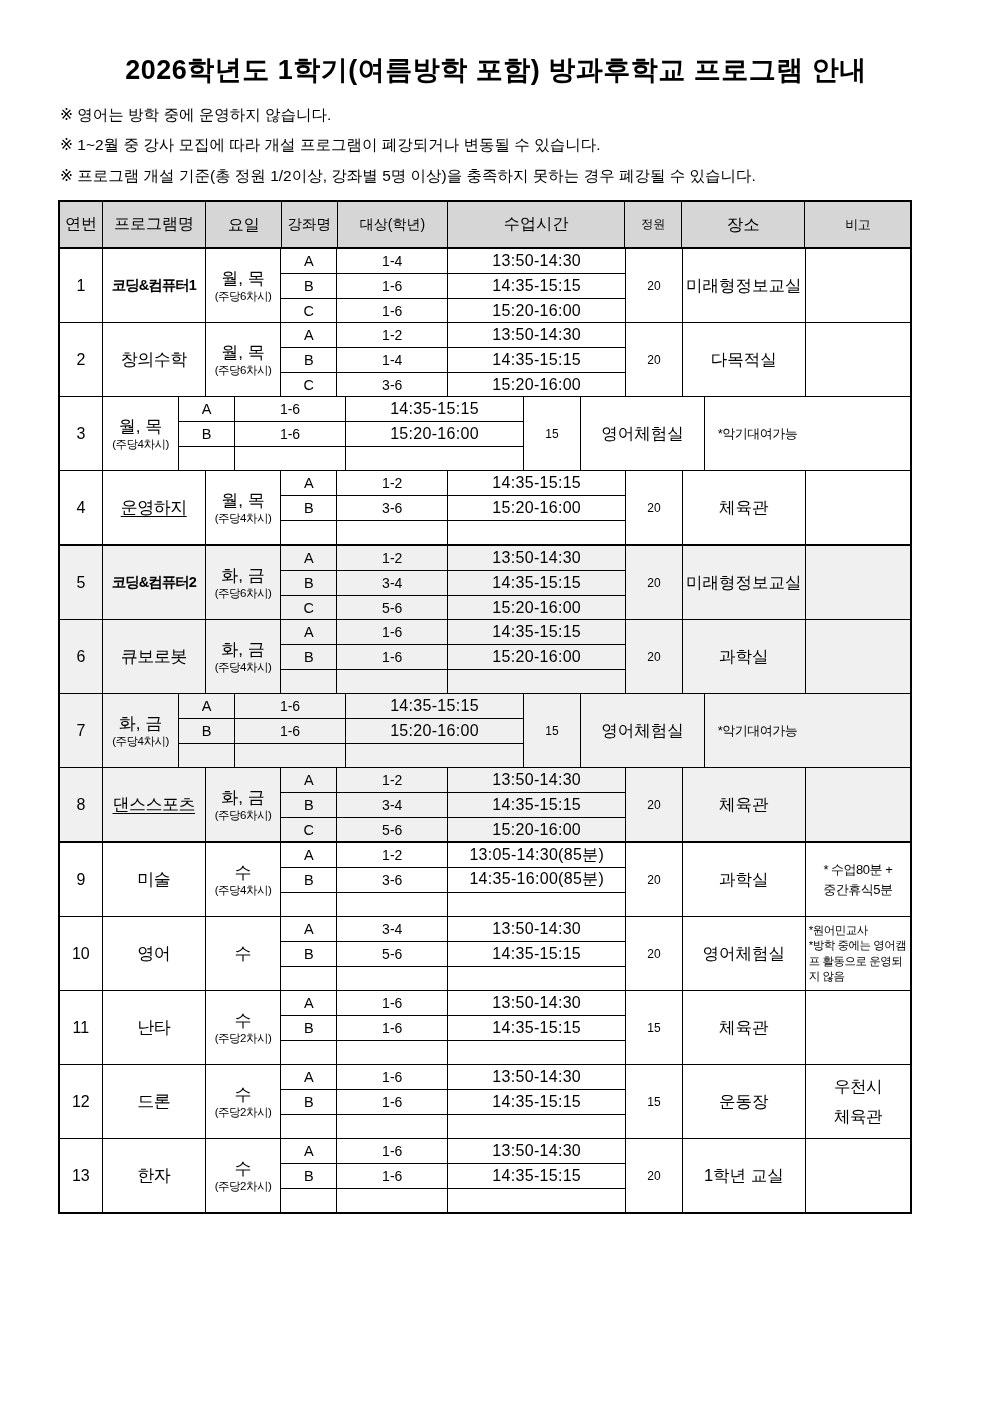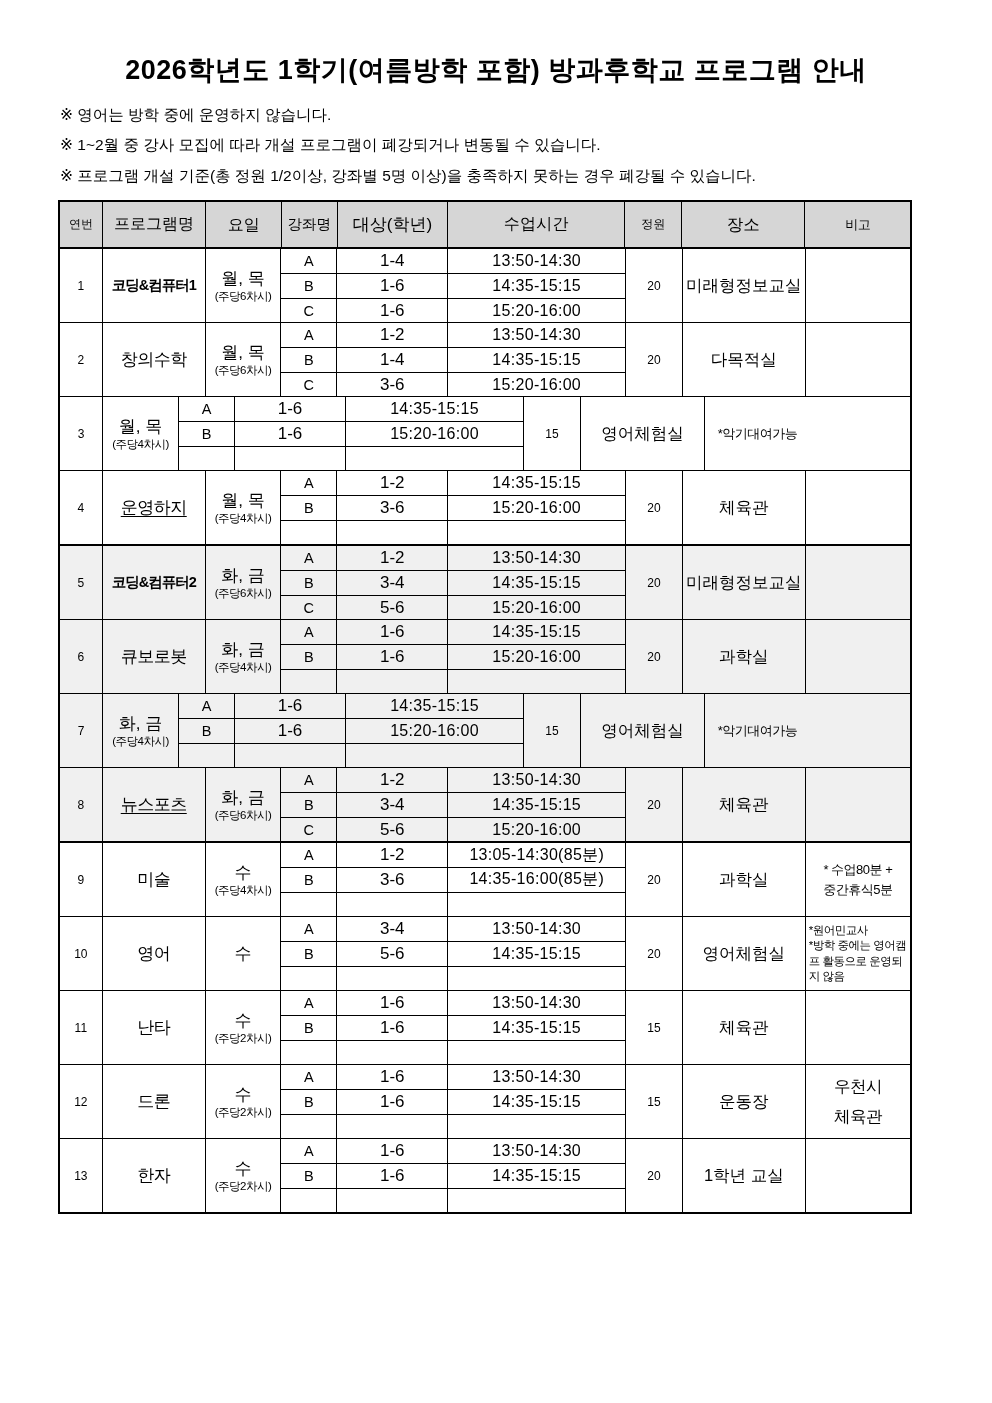--- a/index.html
+++ b/index.html
@@ -38,36 +38,36 @@
   .c-time{width:178px;}
   .c-cap{width:57px;}
   .c-place{width:124px;font-size:16.5px;}
   .c-note{width:105px;border-right:none;}
 
   .prow{display:flex;height:73px;border-top:1px solid #000;}
   .prow:first-child{border-top:none;}
   .prow.group-start{border-top:2px solid #000;}
   .prow.shaded{background:#f0f0f0;}
 
-  .c-no{font-size:12px;}
+  .c-no{font-size:16px;}
   .name-text{font-size:17px;letter-spacing:-0.5px;}
   .name-text.compact{font-size:14.5px;letter-spacing:-1px;}
   .name-text.bold{font-weight:bold;}
   .name-text.underline{text-decoration:underline;text-underline-offset:3px;}
 
   .c-day{flex-direction:column;line-height:1.25;}
   .day-main{font-size:17px;}
   .day-sub{font-size:11.5px;letter-spacing:-0.5px;}
 
   .subblock{display:flex;flex-direction:column;width:345px;}
   .subrow{flex:1;display:flex;border-top:1px solid #000;}
   .subrow:first-child{border-top:none;}
   .subrow .cell{height:100%;}
   .c-cls{font-size:14.5px;}
-  .c-grade{font-size:17px;text-align:right;}
+  .c-grade{font-size:14px;text-align:right;}
   .c-time{font-size:16px;letter-spacing:0.3px;}
 
   .c-cap{font-size:12px;}
   .c-note{
     font-size:13px;white-space:pre-line;line-height:1.5;
     padding:2px 3px;letter-spacing:-0.5px;
   }
   .c-note.small{font-size:11.5px;text-align:left;justify-content:flex-start;line-height:1.35;align-items:center;}
   .c-note.large{font-size:16.5px;line-height:1.8;}
 </style>
@@ -296,21 +296,21 @@
               <div class="cell c-time"></div>
             </div>
           </div>
           <div class="cell c-cap">15</div>
           <div class="cell c-place">영어체험실</div>
           <div class="cell c-note">*악기대여가능</div>
         </div>
         <div class="prow shaded">
           <div class="cell c-no">8</div>
           <div class="cell c-name">
-            <span class="name-text underline">뉴스포츠</span>
+            <span class="name-text underline">댄스스포츠</span>
           </div>
           <div class="cell c-day">
             <span class="day-main">화, 금</span>
             <span class="day-sub">(주당6차시)</span>
           </div>
           <div class="subblock">
             <div class="subrow">
               <div class="cell c-cls">A</div>
               <div class="cell c-grade">1-2</div>
               <div class="cell c-time">13:50-14:30</div>

